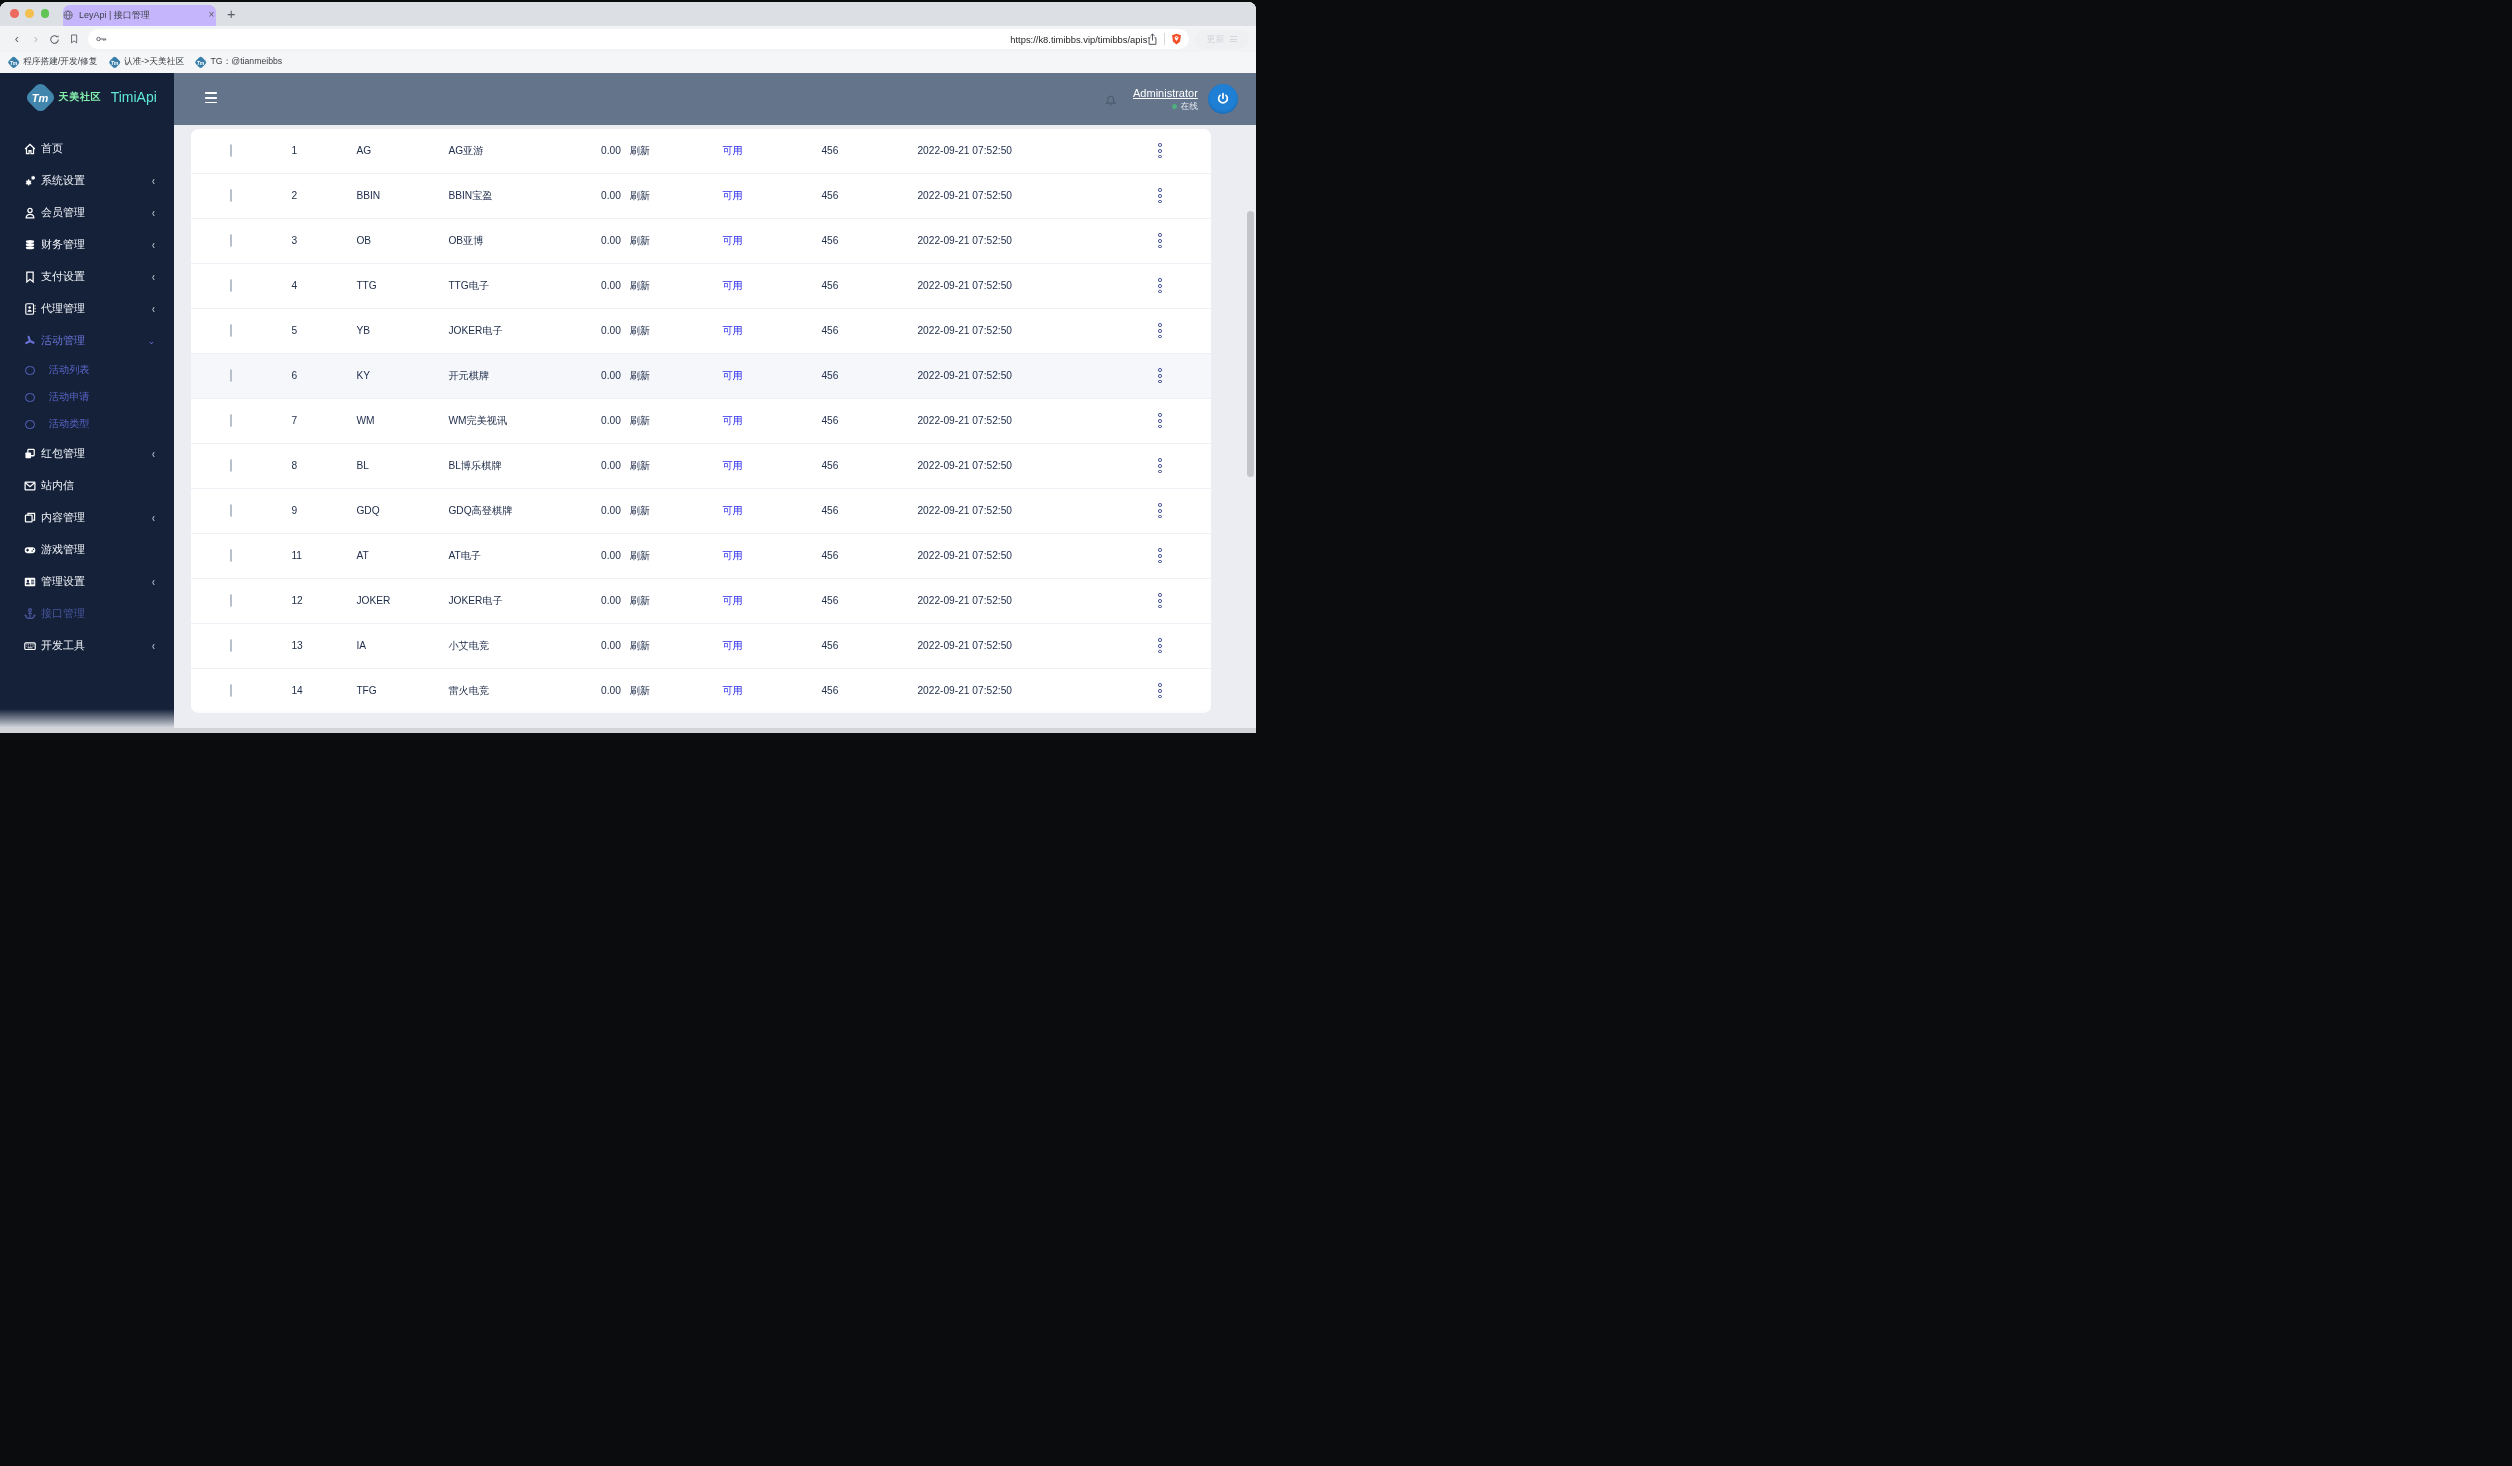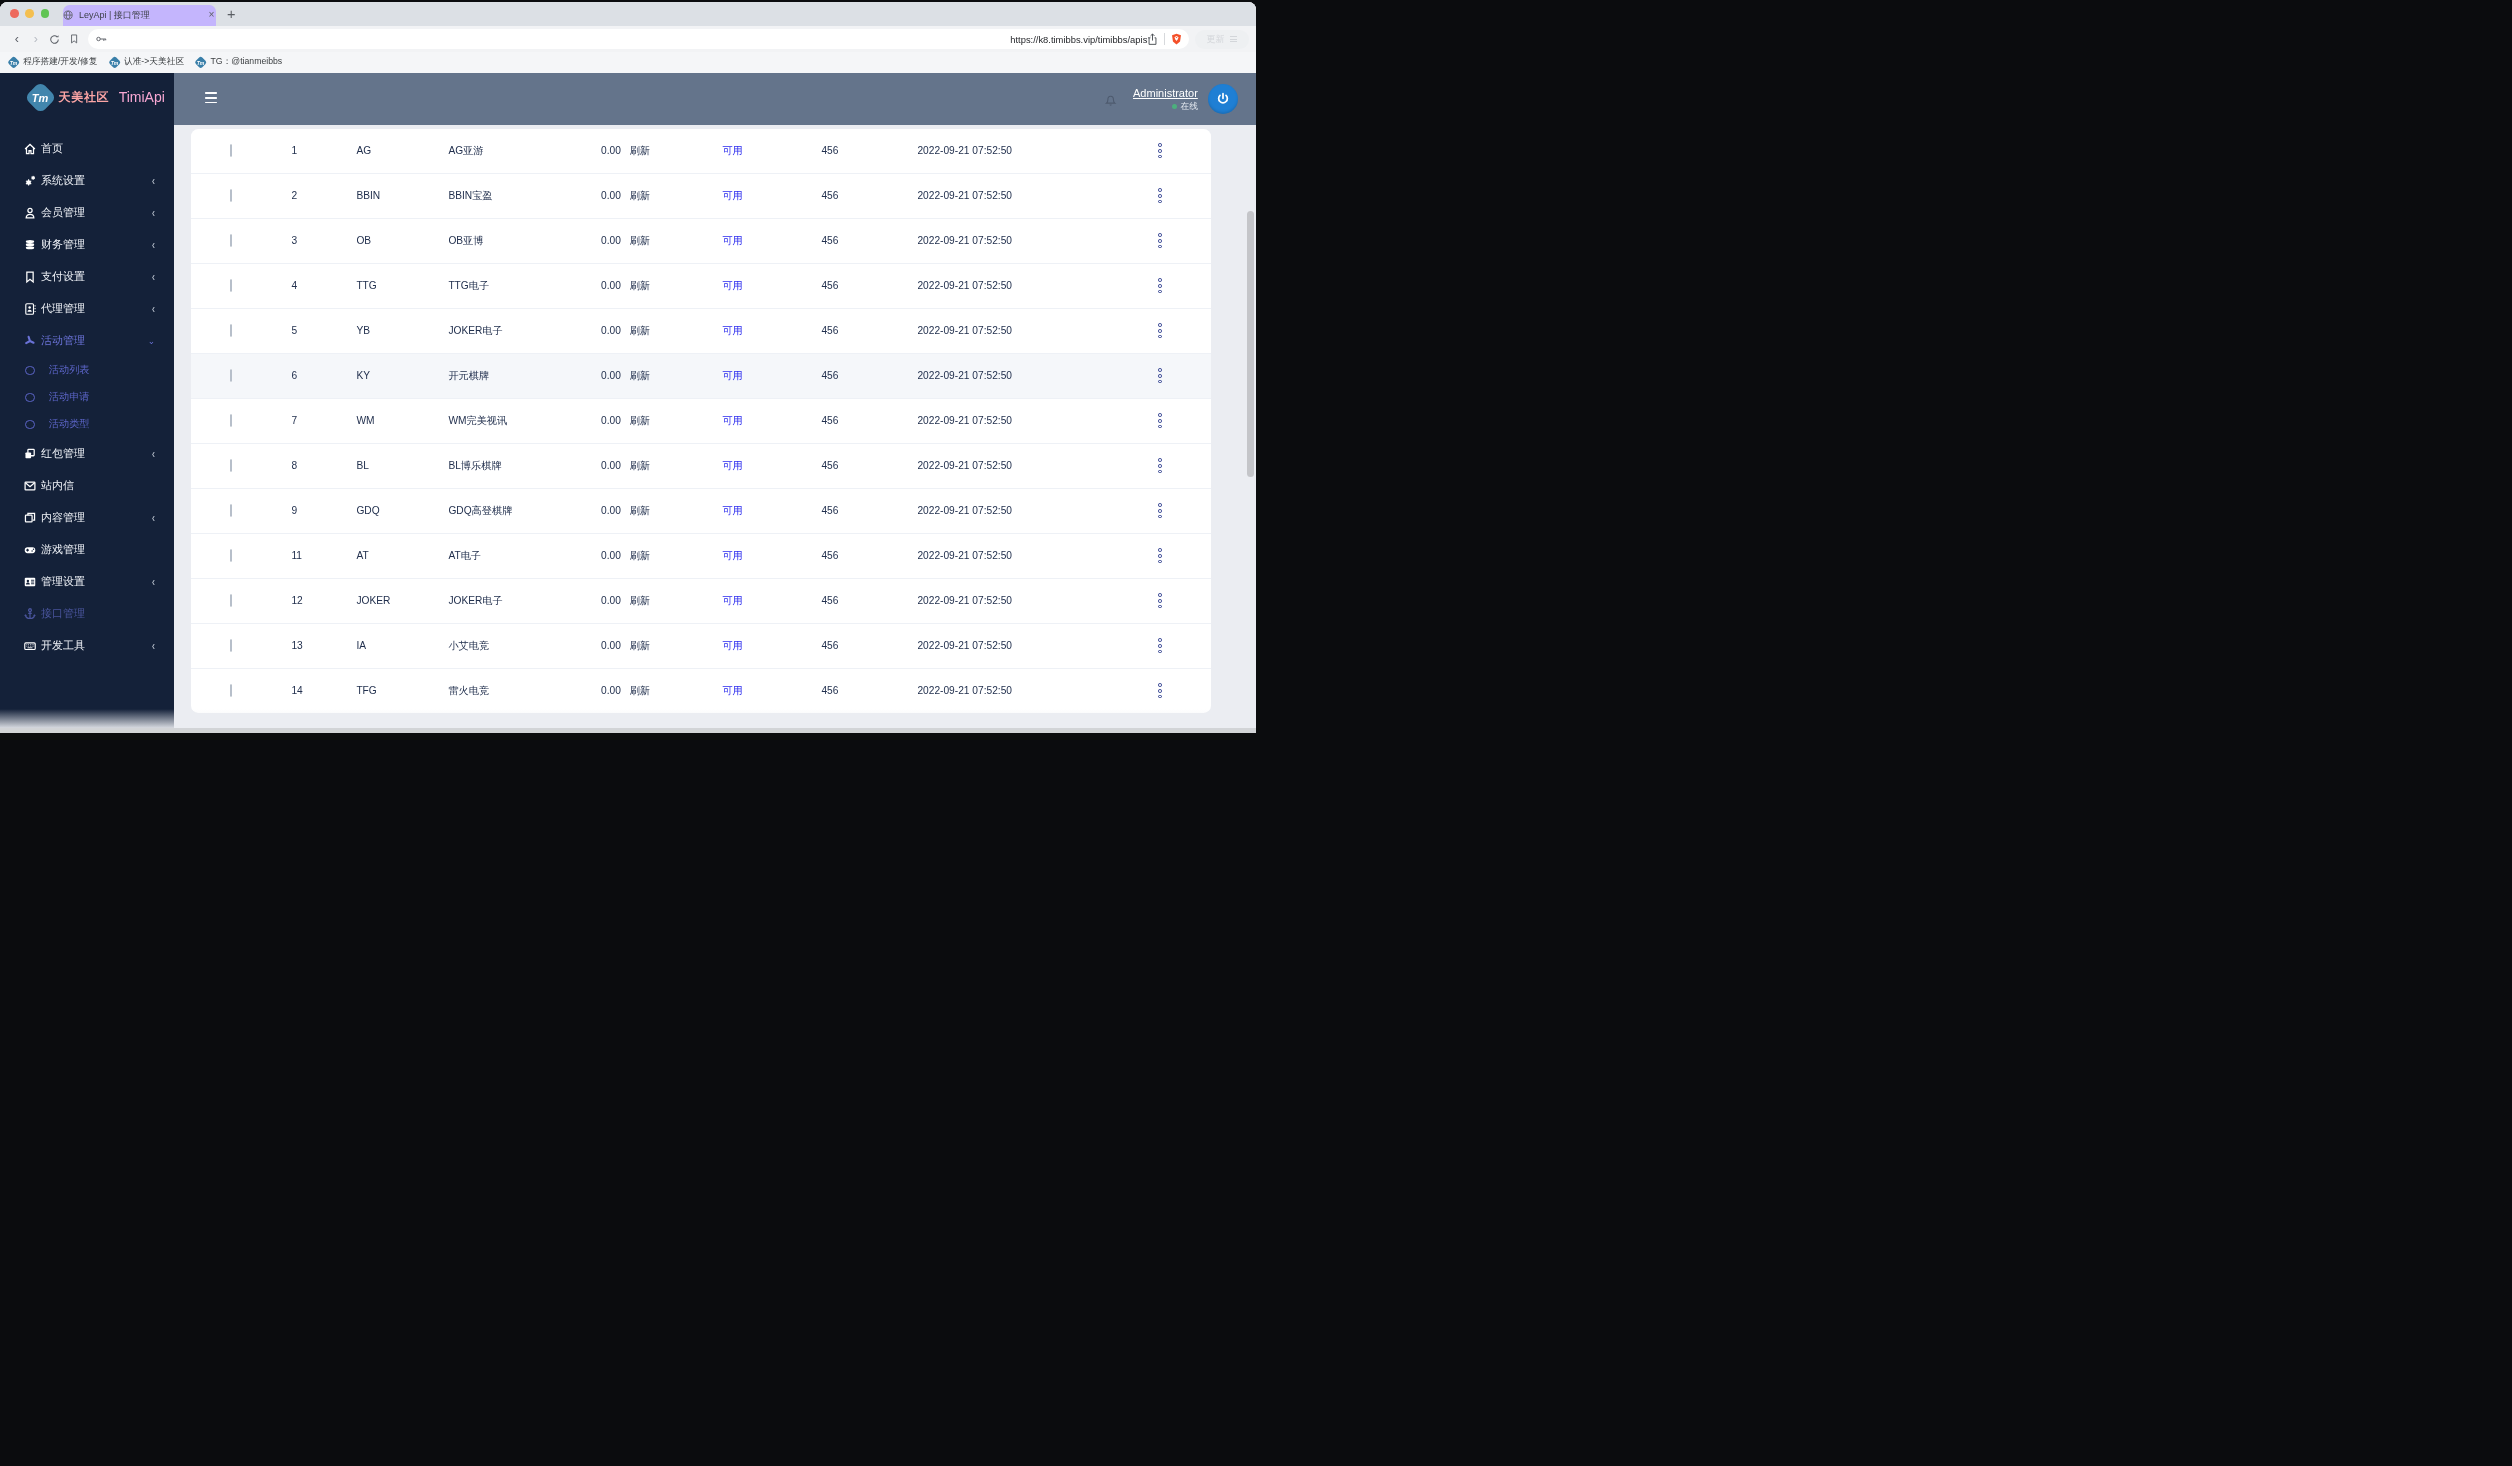--- a/index.html
+++ b/index.html
@@ -31,22 +31,22 @@
   .bm{display:flex;align-items:center;gap:5.1px;font-size:8.7px;color:#3d4043;}
   .tmicon{width:9.4px;height:9.4px;background:#3a7fa9;border-radius:2.2px;transform:rotate(45deg);display:flex;align-items:center;justify-content:center;flex:0 0 9.4px;}
   .tmicon b{transform:rotate(-45deg);color:#fff;font-size:5.1px;font-style:italic;font-weight:700;}
 
   
   .app{position:absolute;top:71px;left:0;right:0;bottom:0;display:flex;}
   .sidebar{width:174px;background:#142139;flex:0 0 174px;color:#eef2f8;position:relative;z-index:2;}
   .brand{height:48px;display:flex;align-items:center;padding-left:29px;gap:6.5px;}
   .brand .mark{width:23px;height:23px;background:#4286ad;border-radius:6.5px;transform:rotate(45deg);display:flex;align-items:center;justify-content:center;}
   .brand .mark b{transform:rotate(-45deg);color:#fff;font-size:11px;font-style:italic;font-weight:700;}
-  .brand .cn{color:#fca5a5;font-size:12px;font-weight:700;letter-spacing:0.7px;}
-  .brand .en{color:#f9a8d4;font-size:14px;margin-left:2.9px;}
+  .brand .cn{color:#86efac;font-size:10px;font-weight:700;letter-spacing:0.7px;}
+  .brand .en{color:#5eead4;font-size:14px;margin-left:2.9px;}
   .nav{margin-top:11.6px;}
   .nav-item{height:32px;display:flex;align-items:center;padding:0 19px 0 22.5px;gap:4px;font-size:11px;color:#f0f3f8;}
   .nav-item .ic{width:14.5px;height:14.5px;flex:0 0 14.5px;display:flex;align-items:center;justify-content:center;}
   .nav-item .lbl{flex:1;}
   .nav-item .chev{font-size:8.7px;color:#cdd4df;transform:scaleY(1.4);}
   .nav-item.grp-active{color:#6a72d6;}
   .nav-item.grp-active .chev{color:#6a72d6;transform:none;}
   .nav-sub{height:27px;display:flex;align-items:center;padding-left:25.4px;gap:14px;font-size:10.2px;color:#5b64c6;}
   .nav-sub .ring{width:9.4px;height:9.4px;border:1.5px solid #5b64c6;border-radius:50%;box-sizing:border-box;}
   .nav-item.current{color:#49549b;}

